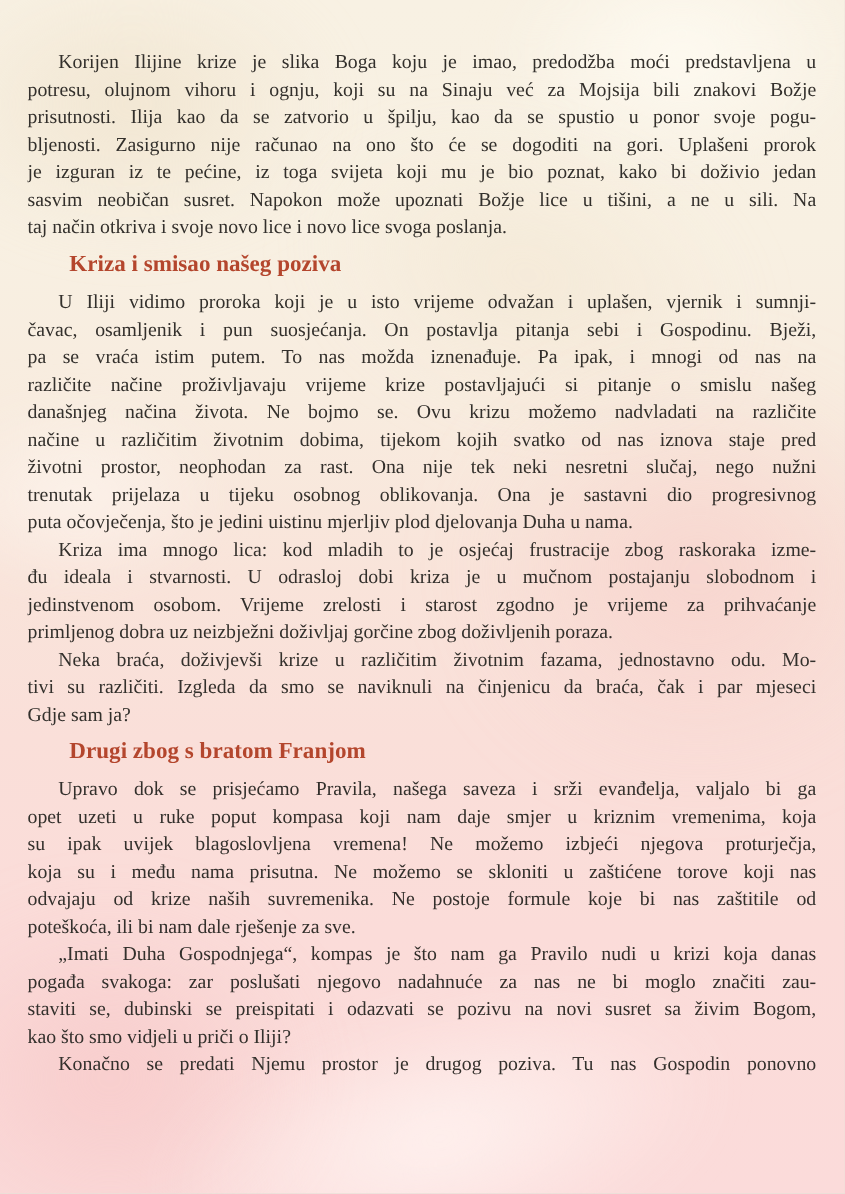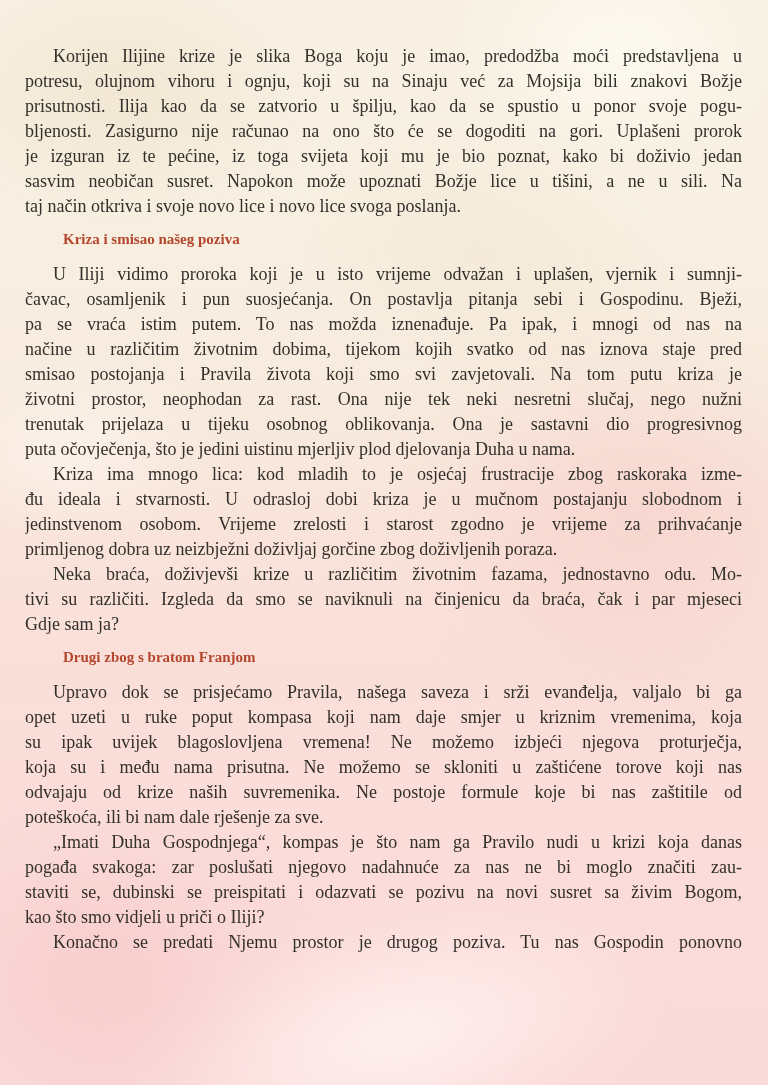--- a/index.html
+++ b/index.html
@@ -40,21 +40,21 @@
     line-height:25px;
     max-height:25px;
     overflow:hidden;
     color:#33302c;
     text-align:justify;
     text-align-last:justify;
   }
   .line.first { text-indent:28px; }
   .line.last  { text-align-last:left; }
   .section-heading {
-    font-size:15px;
+    font-size:21px;
     line-height:25px;
     font-weight:bold;
     color:#b4462d;
     margin:8px 0 10px 0;
     padding-left:38px;
   }
 </style>
 </head>
 <body>
 
@@ -75,22 +75,23 @@
         <div class="line">bljenosti. Zasigurno nije računao na ono što će se dogoditi na gori. Uplašeni prorok</div>
         <div class="line">je izguran iz te pećine, iz toga svijeta koji mu je bio poznat, kako bi doživio jedan</div>
         <div class="line">sasvim neobičan susret. Napokon može upoznati Božje lice u tišini, a ne u sili. Na</div>
         <div class="line last">taj način otkriva i svoje novo lice i novo lice svoga poslanja.</div>
       </div>
       <h2 class="section-heading">Kriza i smisao našeg poziva</h2>
       <div class="para">
         <div class="line first">U Iliji vidimo proroka koji je u isto vrijeme odvažan i uplašen, vjernik i sumnji-</div>
         <div class="line">čavac, osamljenik i pun suosjećanja. On postavlja pitanja sebi i Gospodinu. Bježi,</div>
         <div class="line">pa se vraća istim putem. To nas možda iznenađuje. Pa ipak, i mnogi od nas na</div>
+        <div class="line">različite načine proživljavaju vrijeme krize postavljajući si pitanje o smislu našeg</div>
+        <div class="line">današnjeg načina života. Ne bojmo se. Ovu krizu možemo nadvladati na različite</div>
         <div class="line">načine u različitim životnim dobima, tijekom kojih svatko od nas iznova staje pred</div>
-        <div class="line">smisao postojanja i Pravila života koji smo svi zavjetovali. Na tom putu kriza je</div>
         <div class="line">životni prostor, neophodan za rast. Ona nije tek neki nesretni slučaj, nego nužni</div>
         <div class="line">trenutak prijelaza u tijeku osobnog oblikovanja. Ona je sastavni dio progresivnog</div>
         <div class="line last">puta očovječenja, što je jedini uistinu mjerljiv plod djelovanja Duha u nama.</div>
       </div>
       <div class="para">
         <div class="line first">Kriza ima mnogo lica: kod mladih to je osjećaj frustracije zbog raskoraka izme-</div>
         <div class="line">đu ideala i stvarnosti. U odrasloj dobi kriza je u mučnom postajanju slobodnom i</div>
         <div class="line">jedinstvenom osobom. Vrijeme zrelosti i starost zgodno je vrijeme za prihvaćanje</div>
         <div class="line last">primljenog dobra uz neizbježni doživljaj gorčine zbog doživljenih poraza.</div>
       </div>

